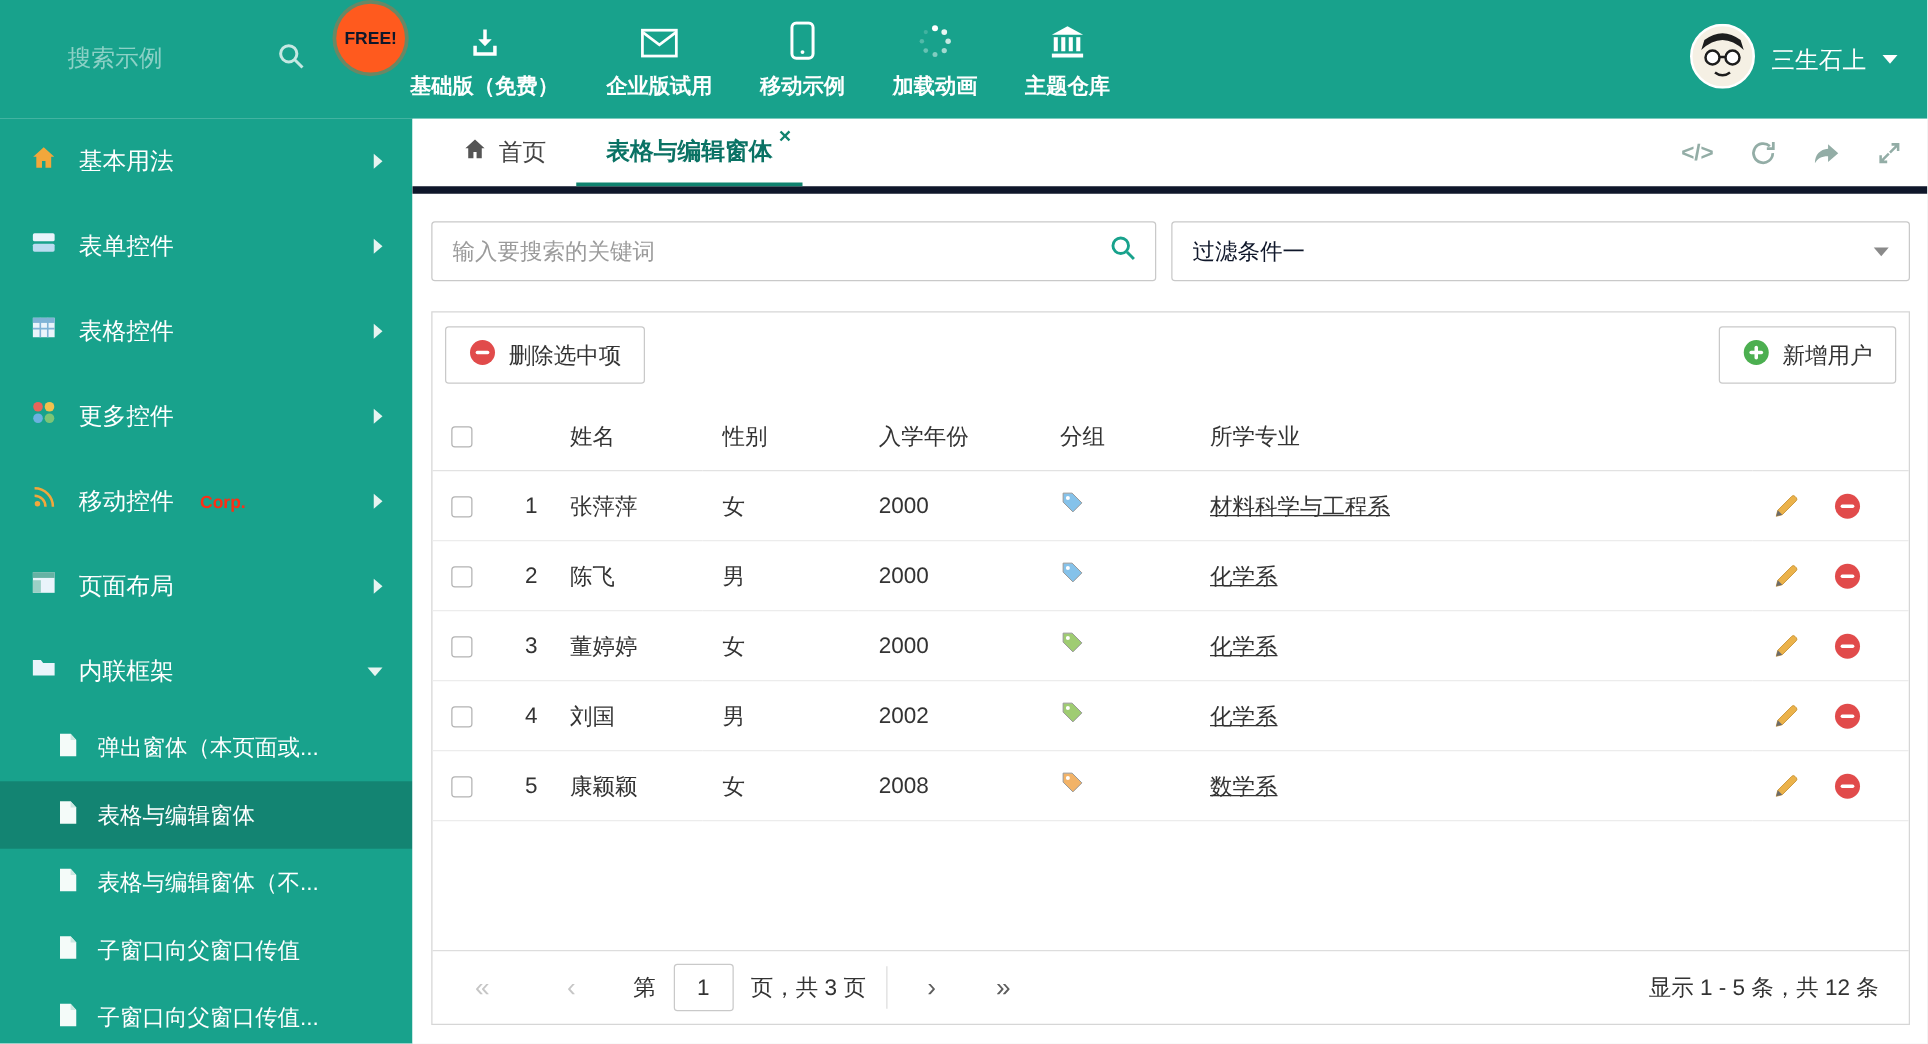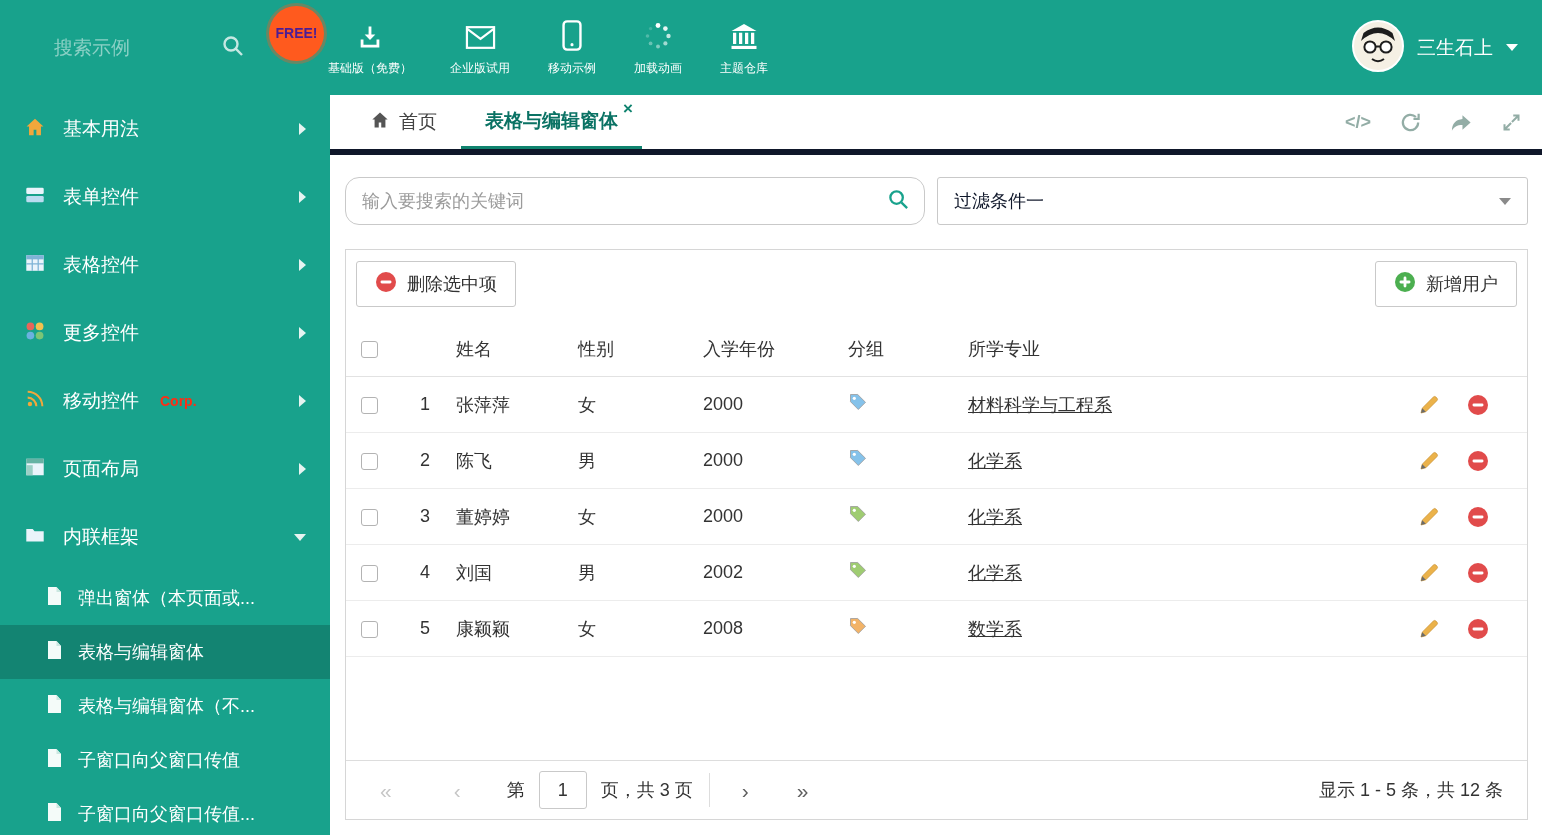--- a/index.html
+++ b/index.html
@@ -12,23 +12,23 @@
   .logo{display:flex;align-items:center;gap:15px;margin-left:18px;cursor:pointer;}
   .logo-title{font-size:29px;font-weight:bold;letter-spacing:1px;}
   .hsearch{display:flex;align-items:center;margin-left:52px;width:215px;}
   .hsearch input{background:transparent;border:none;outline:none;color:#fff;font-size:19px;
                  width:165px;font-family:inherit;}
   .hsearch input::placeholder{color:rgba(255,255,255,0.5);}
   .hnav{display:flex;margin-left:42px;align-items:center;}
   .hnav-item{display:flex;flex-direction:column;align-items:center;gap:9px;padding:0 19px;
              cursor:pointer;position:relative;}
   .nav-icon{height:32px;display:flex;align-items:flex-end;}
-  .hnav-label{font-size:12px;white-space:nowrap;}
+  .hnav-label{font-size:17px;white-space:nowrap;font-weight:bold;}
   .free-badge{position:absolute;left:-40px;top:-13px;width:55px;height:55px;border-radius:50%;
-              background:#FF5A1E;color:#4c1d95;font-weight:bold;font-size:14px;display:flex;
+              background:#FF5A1E;color:#0f172a;font-weight:bold;font-size:14px;display:flex;
               align-items:center;justify-content:center;
               box-shadow:0 0 0 3px rgba(255,90,30,0.35);z-index:5;}
   .huser{margin-left:auto;margin-right:24px;display:flex;align-items:center;gap:13px;cursor:pointer;}
   .huser-name{font-size:19px;}
   .caret-down{width:0;height:0;border-left:6px solid transparent;border-right:6px solid transparent;
               border-top:7px solid #fff;}
 
   
   .sidebar{position:absolute;top:95px;left:0;width:330px;bottom:0;background:#18A28C;
            color:#fff;overflow:hidden;}
@@ -52,21 +52,21 @@
   .tab{display:flex;align-items:center;gap:9px;padding:0 24px;font-size:19px;color:#444;
        cursor:pointer;position:relative;box-sizing:border-box;}
   .tab.active{color:#0A7264;font-weight:bold;border-bottom:3px solid #10836F;}
   .tab-close{position:absolute;top:5px;right:9px;font-size:17px;color:#10836F;
              font-weight:bold;line-height:1;cursor:pointer;}
   .tab-tools{position:absolute;right:20px;top:0;height:100%;display:flex;align-items:center;gap:28px;}
   .tool{color:#93ADA6;font-size:18px;cursor:pointer;display:flex;align-items:center;font-weight:bold;}
 
   .content{flex:1;display:flex;flex-direction:column;padding:22px 14px 15px 15px;min-height:0;}
   .filter-row{display:flex;gap:12px;margin-bottom:24px;}
-  .searchbox{width:580px;height:48px;border:1px solid #c9c9c9;border-radius:14px;display:flex;
+  .searchbox{width:580px;height:48px;border:1px solid #c9c9c9;border-radius:3px;display:flex;
              align-items:center;padding:5px 14px;box-sizing:border-box;background:#fff;}
   .searchbox input{flex:1;border:none;outline:none;font-size:18px;color:#333;font-family:inherit;}
   .searchbox input::placeholder{color:#9b9b9b;}
   .dropdown{flex:1;height:48px;border:1px solid #c9c9c9;border-radius:3px;display:flex;
             align-items:center;padding:0 16px;font-size:18px;color:#0f172a;box-sizing:border-box;
             cursor:pointer;background:#fff;}
   .dd-caret{margin-left:auto;width:0;height:0;border-left:6px solid transparent;
             border-right:6px solid transparent;border-top:7px solid #8a8a8a;}
 
   .panel{flex:1;border:1px solid #d6d6d6;display:flex;flex-direction:column;min-height:0;}

